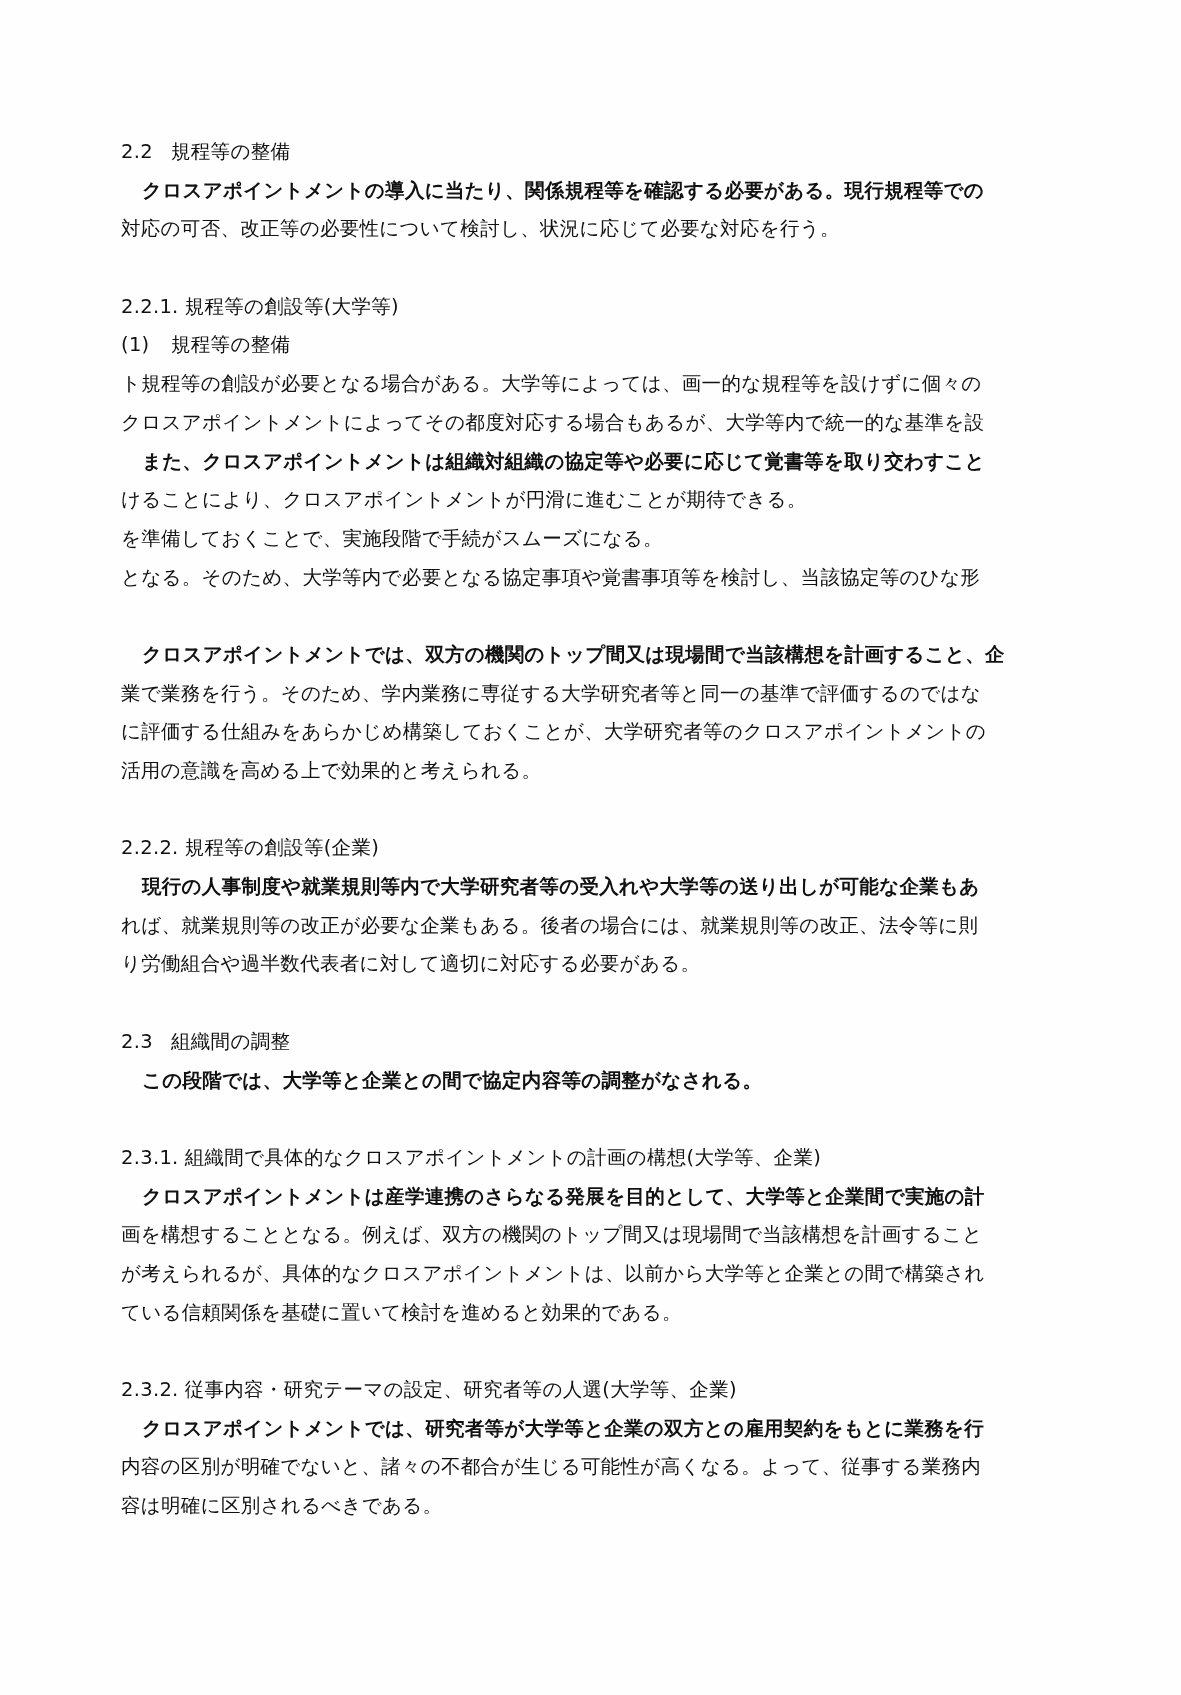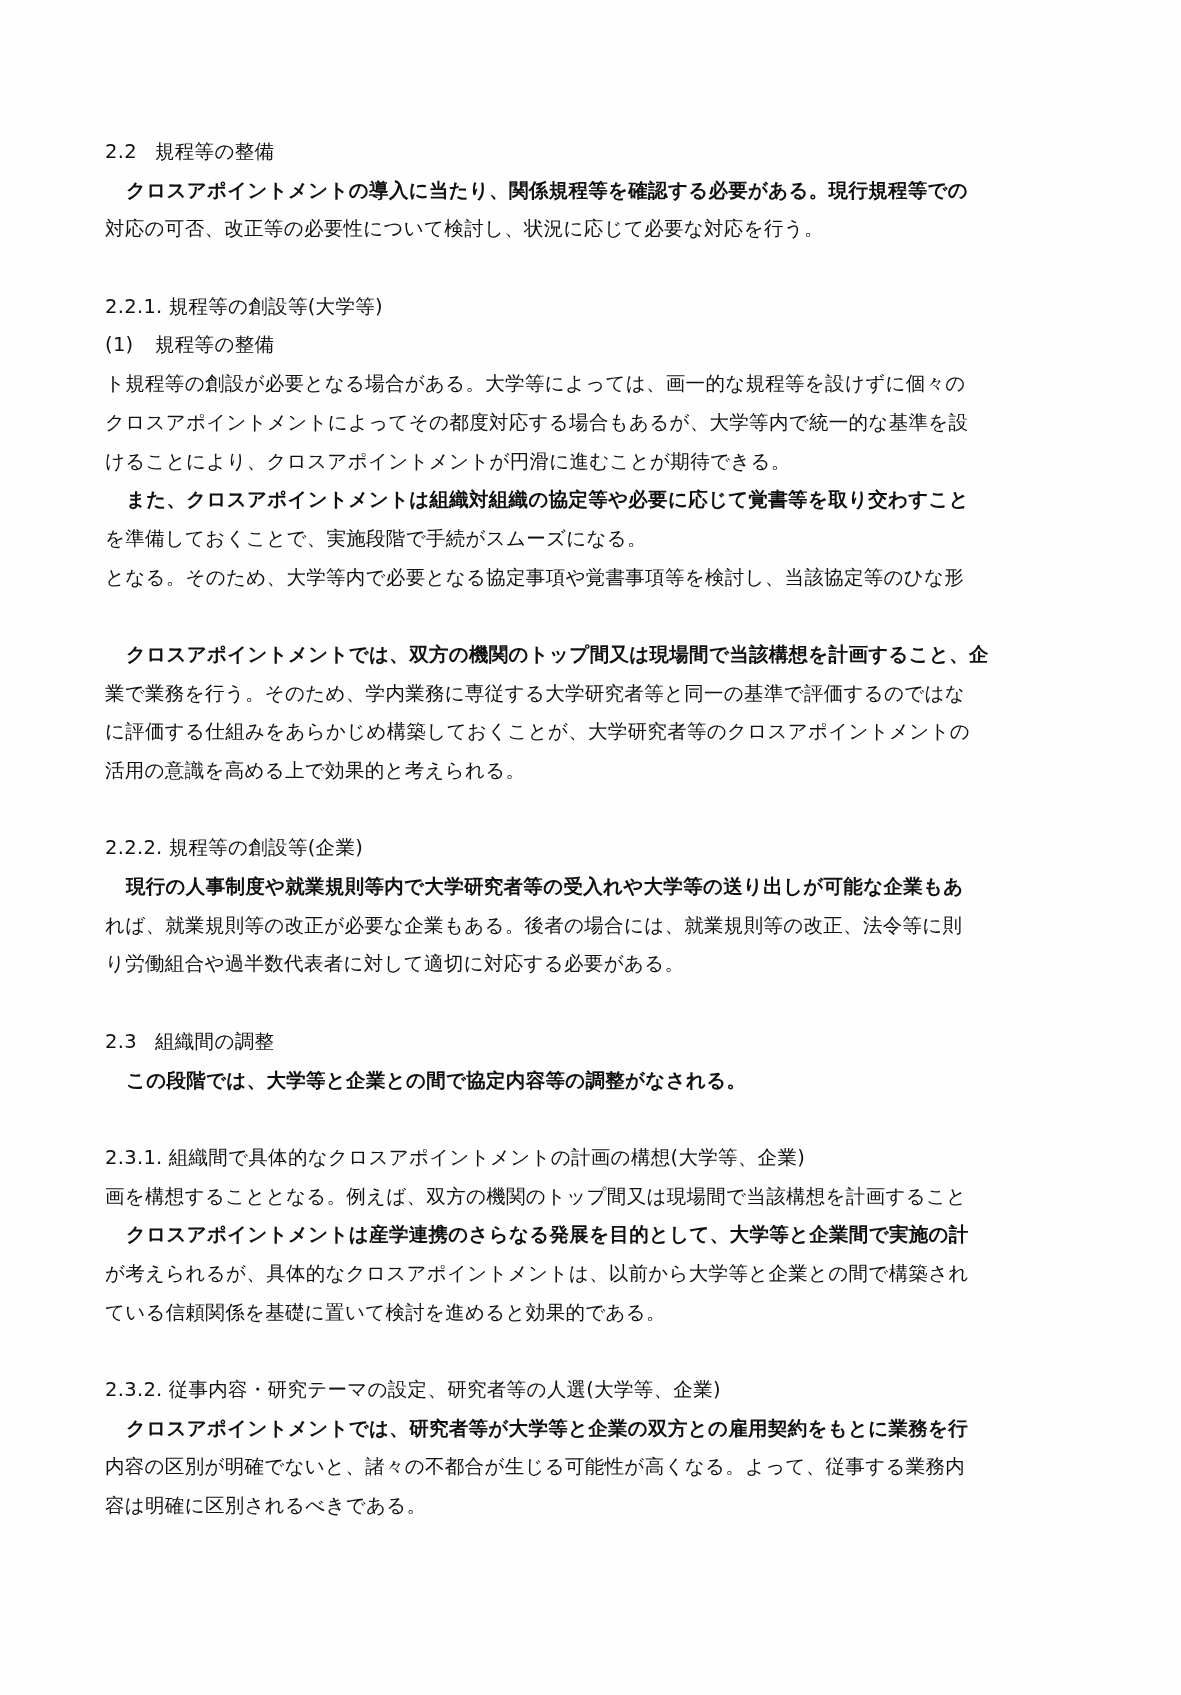--- a/index.html
+++ b/index.html
@@ -10,21 +10,21 @@
   body {
     width: 1181px;
     height: 1695px;
     position: relative;
     overflow: hidden;
     font-family: "DejaVu Sans", "Liberation Sans", sans-serif;
     color: #111;
   }
   .page {
     position: absolute;
-    left: 105px;
+    left: 121px;
     top: 133px;
     width: 880px;
   }
   .line {
     height: 38.7px;
     line-height: 38.7px;
     font-size: 19.5px;
     white-space: nowrap;
     letter-spacing: 0.3px;
   }
@@ -46,22 +46,22 @@
   <div class="blank"></div>
 
   <div class="line heading">
     <span>2.2.1.</span><span style="display:inline-block;width:6px"></span><span>規程等の創設等(大学等)</span>
   </div>
   <div class="line heading">
     <span class="num-w2">(1)</span><span>規程等の整備</span>
   </div>
   <div class="line">ト規程等の創設が必要となる場合がある。大学等によっては、画一的な規程等を設けずに個々の</div>
   <div class="line">クロスアポイントメントによってその都度対応する場合もあるが、大学等内で統一的な基準を設</div>
+  <div class="line indent">また、クロスアポイントメントは組織対組織の協定等や必要に応じて覚書等を取り交わすこと</div>
   <div class="line">けることにより、クロスアポイントメントが円滑に進むことが期待できる。</div>
-  <div class="line indent">また、クロスアポイントメントは組織対組織の協定等や必要に応じて覚書等を取り交わすこと</div>
   <div class="line">を準備しておくことで、実施段階で手続がスムーズになる。</div>
   <div class="line">となる。そのため、大学等内で必要となる協定事項や覚書事項等を検討し、当該協定等のひな形</div>
   <div class="blank"></div>
 
   <div class="line indent">クロスアポイントメントでは、双方の機関のトップ間又は現場間で当該構想を計画すること、企</div>
   <div class="line">業で業務を行う。そのため、学内業務に専従する大学研究者等と同一の基準で評価するのではな</div>
   <div class="line">に評価する仕組みをあらかじめ構築しておくことが、大学研究者等のクロスアポイントメントの</div>
   <div class="line">活用の意識を高める上で効果的と考えられる。</div>
   <div class="blank"></div>
 
@@ -75,22 +75,22 @@
 
   <div class="line heading">
     <span class="num-w1">2.3</span><span>組織間の調整</span>
   </div>
   <div class="line indent">この段階では、大学等と企業との間で協定内容等の調整がなされる。</div>
   <div class="blank"></div>
 
   <div class="line heading">
     <span>2.3.1.</span><span style="display:inline-block;width:6px"></span><span>組織間で具体的なクロスアポイントメントの計画の構想(大学等、企業)</span>
   </div>
+  <div class="line indent">クロスアポイントメントは産学連携のさらなる発展を目的として、大学等と企業間で実施の計</div>
   <div class="line">画を構想することとなる。例えば、双方の機関のトップ間又は現場間で当該構想を計画すること</div>
-  <div class="line indent">クロスアポイントメントは産学連携のさらなる発展を目的として、大学等と企業間で実施の計</div>
   <div class="line">が考えられるが、具体的なクロスアポイントメントは、以前から大学等と企業との間で構築され</div>
   <div class="line">ている信頼関係を基礎に置いて検討を進めると効果的である。</div>
   <div class="blank"></div>
 
   <div class="line heading">
     <span>2.3.2.</span><span style="display:inline-block;width:6px"></span><span>従事内容・研究テーマの設定、研究者等の人選(大学等、企業)</span>
   </div>
   <div class="line indent">クロスアポイントメントでは、研究者等が大学等と企業の双方との雇用契約をもとに業務を行</div>
   <div class="line">内容の区別が明確でないと、諸々の不都合が生じる可能性が高くなる。よって、従事する業務内</div>
   <div class="line">容は明確に区別されるべきである。</div>

